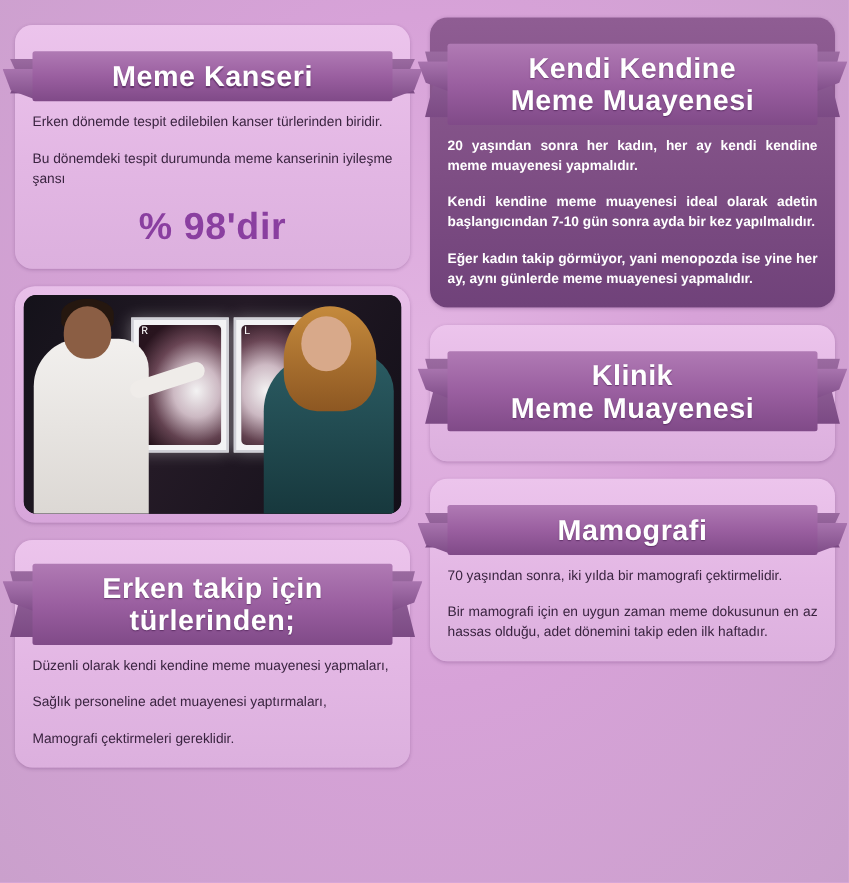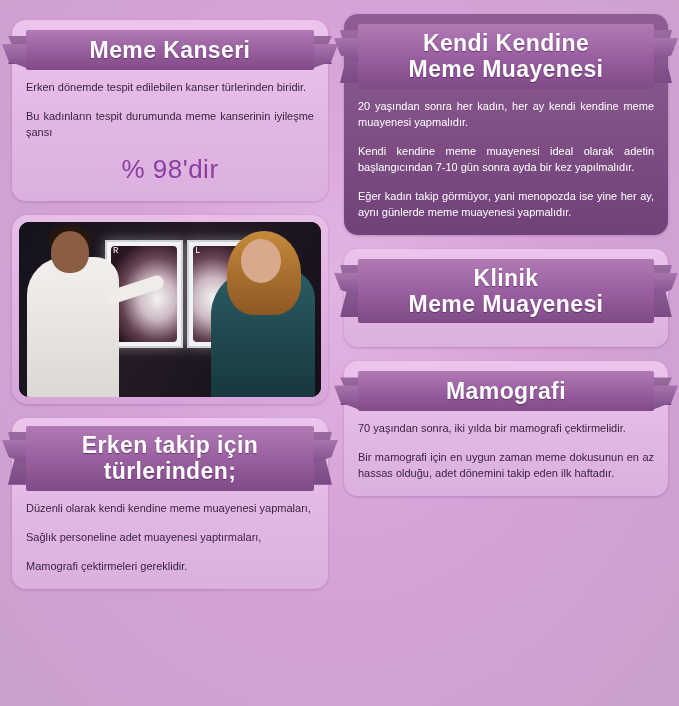--- a/index.html
+++ b/index.html
@@ -38,21 +38,21 @@
     padding: 10px 14px 14px;
     box-sizing: border-box;
   }
   .card.dark {
     background: linear-gradient(180deg,#8f5d93 0%, #7e4e84 55%, #70427a 100%);
   }
 
   
   .banner {
     position: relative;
-    margin: 0 0 10px 0;
+    margin: 11px 0 10px 0;
     min-height: 40px;
     display: flex;
     align-items: center;
     justify-content: center;
     text-align: center;
     padding: 6px 26px;
     box-sizing: border-box;
     background: linear-gradient(180deg,#b07ab4 0%, #9a5fa0 50%, #804a88 100%);
     color: #ffffff;
     font-size: 23px;
@@ -92,28 +92,28 @@
 
   
   .body-text p {
     margin: 0 0 13px 0;
     font-size: 11px;
     line-height: 1.45;
     color: #3a2440;
     text-align: justify;
   }
   .body-text p:last-child { margin-bottom: 0; }
-  .card.dark .body-text p { color: #ffffff; }
+  .card.dark .body-text p { color: #ffffff; font-weight: bold; }
 
   .highlight {
     display: block;
     text-align: center;
     color: #8a3fa0;
-    font-size: 26px;
-    font-weight: normal;
+    font-size: 30px;
+    font-weight: bold;
     margin: 10px 0 2px 0;
     letter-spacing: .5px;
   }
 
   
   .photo-card {
     position: relative;
     border-radius: 16px;
     padding: 7px;
     background: linear-gradient(180deg,#e8bfe9 0%, #d7a5da 100%);
@@ -198,21 +198,21 @@
     <div class="card" style="margin-top:20px;">
       <div class="banner-wrap">
         <span class="wing l"></span>
         <span class="wing r"></span>
         <div class="banner">
           <span class="line">Meme Kanseri</span>
         </div>
       </div>
       <div class="body-text">
         <p>Erken dönemde tespit edilebilen kanser türlerinden biridir.</p>
-        <p>Bu kadınların tespit durumunda meme kanserinin iyileşme şansı</p>
+        <p>Bu dönemdeki tespit durumunda meme kanserinin iyileşme şansı</p>
         <span class="highlight">% 98'dir</span>
       </div>
     </div>
 
     <div class="photo-card">
       <div class="photo">
         <div class="room"></div>
 
         <div class="viewbox one">
           <div class="mammo"></div>

